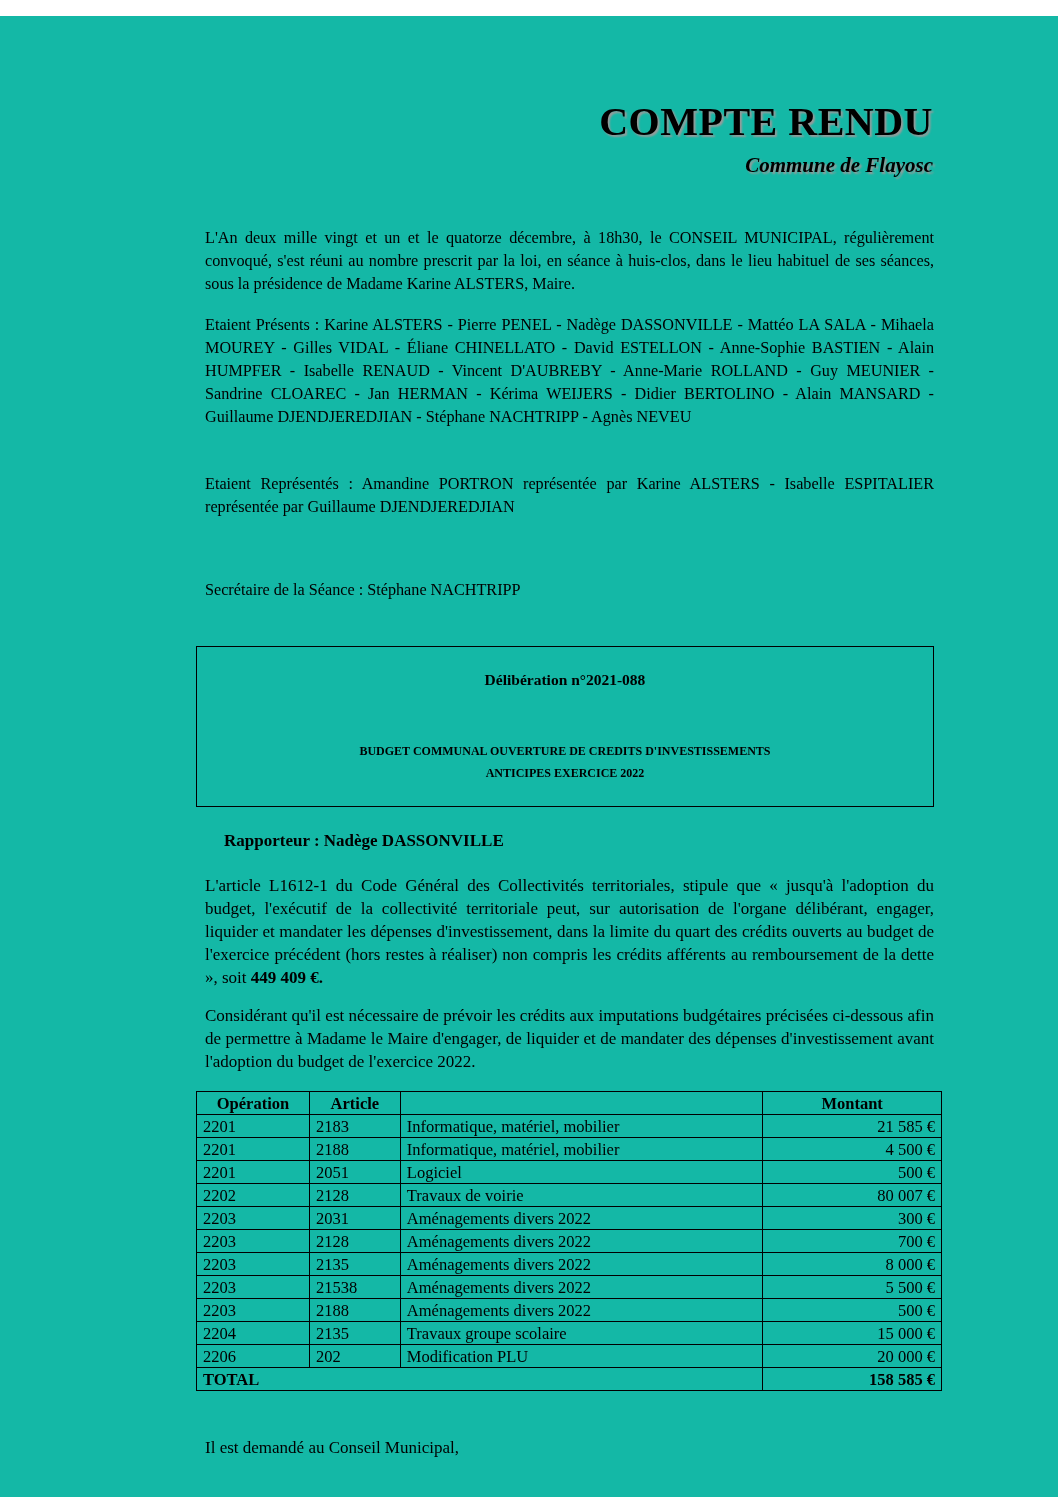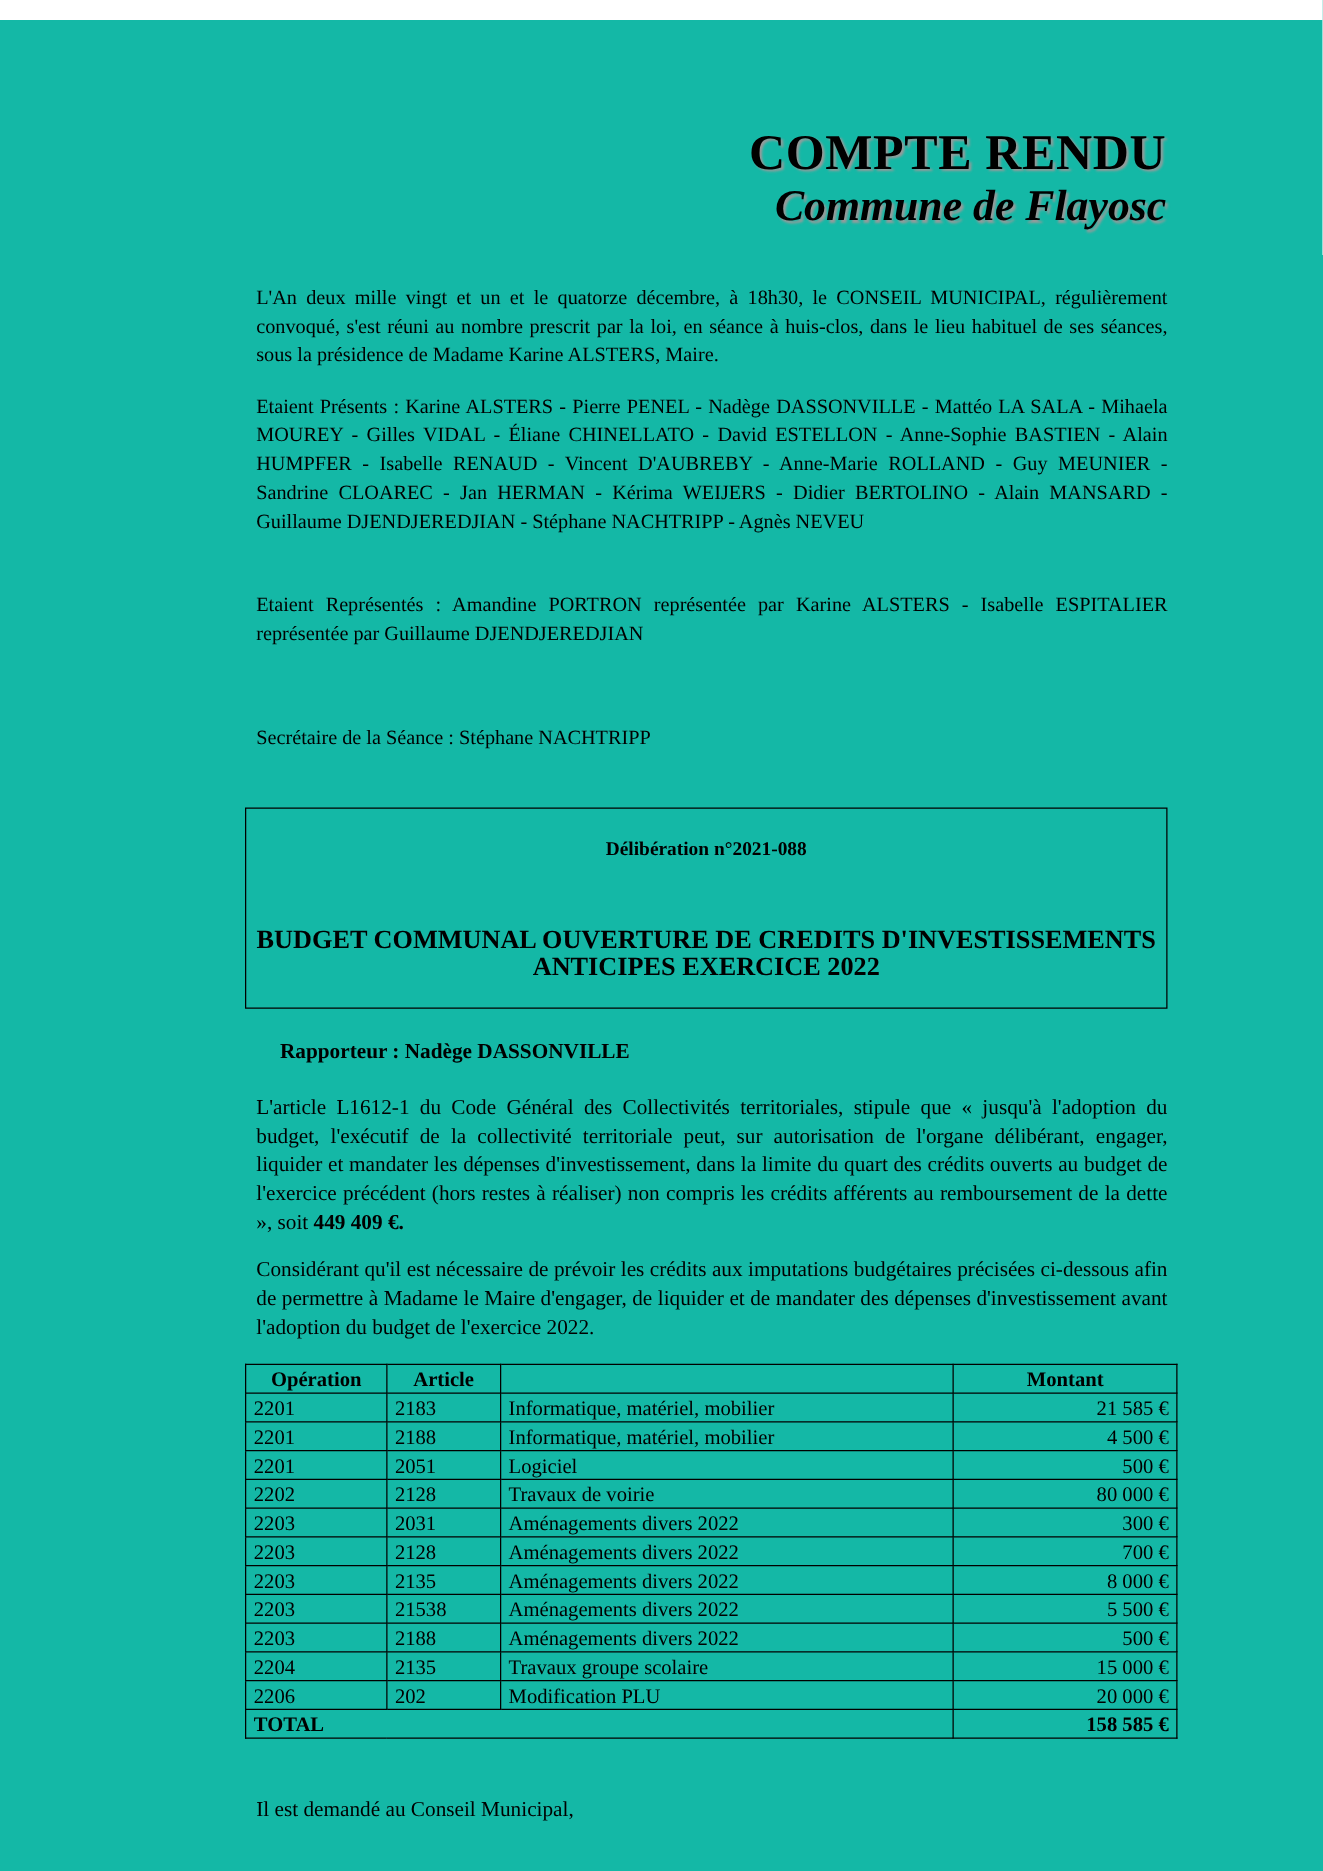--- a/index.html
+++ b/index.html
@@ -6,40 +6,40 @@
     html, body { width: 1058px; height: 1497px; background: #ffffff; }
     body { position: relative; font-family: "Liberation Serif", "DejaVu Serif", serif; color: #000; }
     .page { position: absolute; left: 0; top: 16px; width: 1058px; height: 1497px; background: #14b8a6; }
 
     .header { position: absolute; right: 125px; top: 82px; text-align: right; }
     .title {
       font-family: "Liberation Serif", serif; font-weight: bold; font-size: 40px; letter-spacing: 0.5px;
       text-shadow: 2px 2px 2px #9a9a9a; line-height: 48px;
     }
     .subtitle {
-      font-family: "Liberation Serif", serif; font-weight: bold; font-style: italic; font-size: 35px;
+      font-family: "Liberation Serif", serif; font-weight: bold; font-style: italic; font-size: 21px;
       text-shadow: 2px 2px 2px #9a9a9a; line-height: 34px; margin-top: 2px;
     }
 
     .italic-block {
       position: absolute; left: 205px; width: 729px;
       font-size: 16.2px; line-height: 23px; text-align: justify;
     }
     .intro { top: 211px; }
     .presents { top: 298px; }
     .represented { top: 457px; }
     .absents { top: 520px; }
     .secretary { top: 563px; }
 
     .delib-box {
       position: absolute; left: 196px; top: 630px; width: 738px; height: 161px;
       border: 1.5px solid #000; text-align: center; font-weight: bold;
     }
     .delib-number { position: absolute; top: 24px; left: 0; right: 0; font-size: 15.5px; }
-    .delib-subject { position: absolute; top: 93px; left: 0; right: 0; font-size: 21px; line-height: 22px; }
+    .delib-subject { position: absolute; top: 93px; left: 0; right: 0; font-size: 12px; line-height: 22px; }
 
     .body-text {
       position: absolute; left: 205px; width: 729px; font-size: 17px; line-height: 23px; text-align: justify;
     }
     .rapporteur { top: 813px; font-weight: bold; margin-left: 19px; }
     .article-para { top: 858px; }
     .considerant { top: 988px; }
     .closing { top: 1420px; }
 
     table.budget {
@@ -111,21 +111,21 @@
       <tr>
           <td>2201</td>
           <td>2051</td>
           <td>Logiciel</td>
           <td class="amt">500 €</td>
         </tr>
       <tr>
           <td>2202</td>
           <td>2128</td>
           <td>Travaux de voirie</td>
-          <td class="amt">80 000 €</td>
+          <td class="amt">80 007 €</td>
         </tr>
       <tr>
           <td>2203</td>
           <td>2031</td>
           <td>Aménagements divers 2022</td>
           <td class="amt">300 €</td>
         </tr>
       <tr>
           <td>2203</td>
           <td>2128</td>

